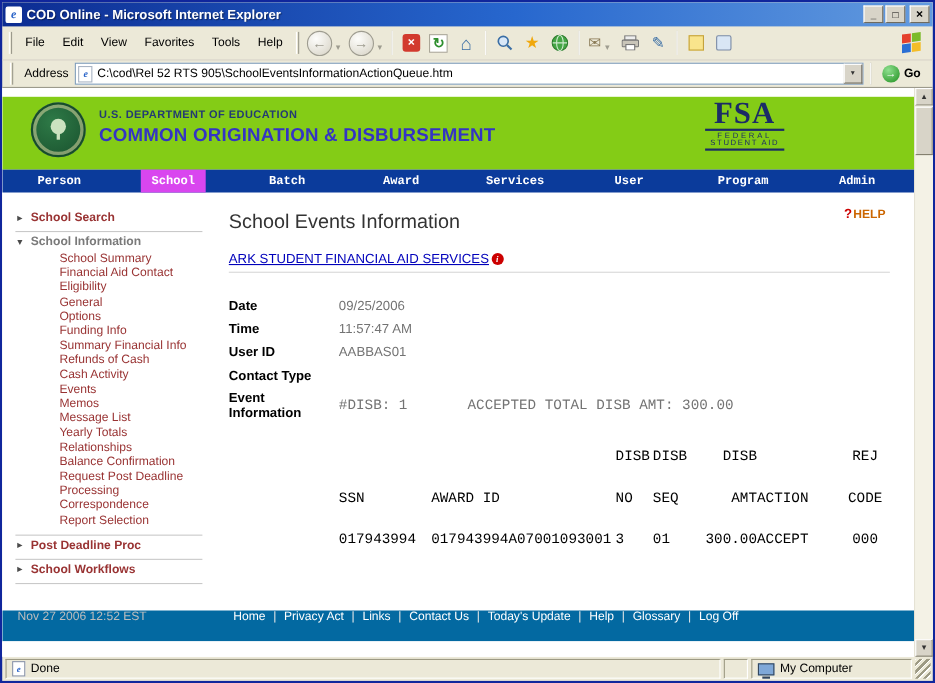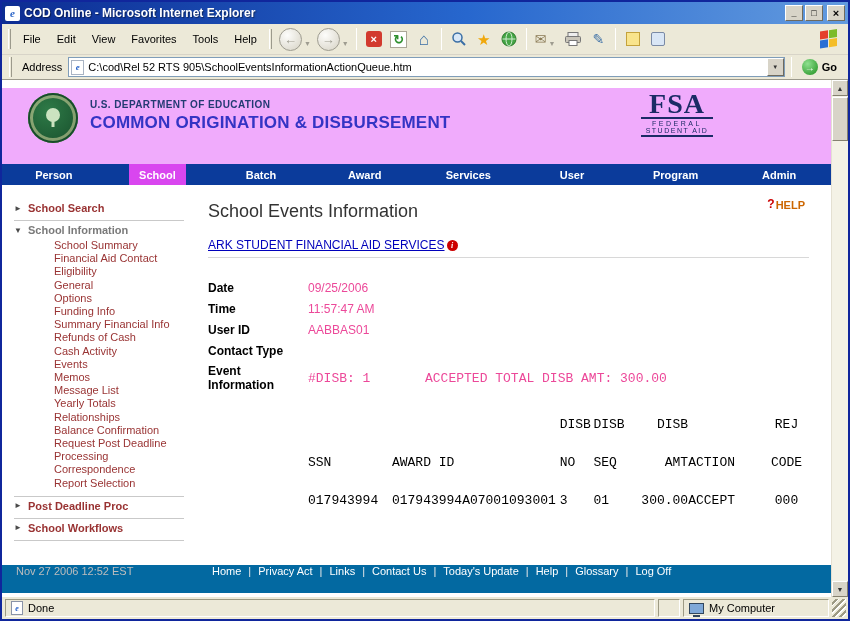--- a/index.html
+++ b/index.html
@@ -68,37 +68,37 @@
   .go-btn { display:flex; align-items:center; gap:4px; padding:0 8px 0 4px; font-size:11px; font-weight:bold; }
   .go-ico { width:16px; height:16px; border-radius:50%;
             background:radial-gradient(circle at 35% 30%,#8FE08F,#1E8E1E); color:#FFF; font-size:10px;
             font-weight:bold; display:flex; align-items:center; justify-content:center; }
 
   
   .viewport { flex:1; display:flex; min-height:0; background:#FFF; }
   .page { width:829px; background:#FFF; display:flex; flex-direction:column; overflow:hidden; }
   .topgap { height:8px; flex-shrink:0; }
 
-  .banner { height:76px; background:#f0abfc; position:relative; flex-shrink:0; }
+  .banner { height:66px; background:#84cc16; position:relative; flex-shrink:0; }
   .seal { position:absolute; left:26px; top:5px; width:50px; height:50px; border-radius:50%;
           background:radial-gradient(circle at 40% 35%,#2E7A47,#174D2B);
           box-shadow:inset 0 0 0 2px #174D2B, inset 0 0 0 5px rgba(235,225,170,.5);
           display:flex; align-items:center; justify-content:center; }
   .banner-text { position:absolute; left:88px; top:11px; }
   .dept { font-size:10px; font-weight:bold; color:#233B73; letter-spacing:.4px; }
   .site-title { font-size:17px; font-weight:bold; color:#3434C4; margin-top:3px; letter-spacing:.2px; }
   .fsa { position:absolute; right:118px; top:3px; width:72px; text-align:center; color:#1B2B66; }
   .fsa-big { font-family:"Liberation Serif",serif; font-size:28px; font-weight:bold; line-height:26px; letter-spacing:1px; }
   .fsa-sub { font-size:7px; letter-spacing:2.5px; border-top:2px solid #1B2B66; padding-top:1px; }
   .fsa-sub2 { font-size:7px; letter-spacing:1.5px; border-bottom:2px solid #1B2B66; padding-bottom:1px; }
 
   .navbar { height:21px; background:#0B3B9B; display:flex; flex-shrink:0; }
   .nav-tab { flex:1; display:flex; align-items:stretch; justify-content:center; color:#FFF;
              font-size:11px; font-weight:bold; }
-  .nav-tab .lab { display:flex; align-items:center; padding:0 10px; }
+  .nav-tab .lab { display:flex; align-items:center; padding:0 10px;font-family:Liberation Mono, monospace; }
   .nav-tab.active .lab { background:#d946ef; }
 
   .pagebody { height:380px; display:flex; flex-shrink:0; }
   .sidebar { width:198px; padding:14px 0 0 12px; flex-shrink:0; }
   .side-sec { padding:3px 0 6px; border-bottom:1px solid #C9C9C9; margin-right:16px; }
   .side-head { display:flex; align-items:center; gap:5px; font-size:11px; font-weight:bold; color:#993333; }
   .side-head .tri { font-size:8px; color:#4A4A4A; width:9px; flex-shrink:0;}
   .side-head.gray { color:#7A7A7A; }
   .side-items { margin:3px 0 0 40px; }
   .side-item { font-size:11px; line-height:13.2px; color:#993333; white-space:nowrap; }
@@ -110,21 +110,21 @@
   .page-title { font-size:18px; color:#333; margin-top:6px; }
   .school-row { margin-top:16px; display:flex; align-items:center; padding-bottom:5px;
                 border-bottom:1px solid #D8D8D8; }
   .school-link { font-size:12px; color:#0000BB; text-decoration:underline; }
   .info-ico { width:11px; height:11px; border-radius:50%; background:#CC0000; color:#FFF;
               font:italic bold 8px "Liberation Serif",serif; display:inline-flex; align-items:center;
               justify-content:center; margin-left:2px; flex-shrink:0;}
   .fields { margin-top:22px; }
   .frow { display:flex; align-items:center; margin-bottom:6px; min-height:15px;}
   .flabel { width:100px; flex-shrink:0; font-size:12px; font-weight:bold; color:#000; }
-  .fvalue { font-size:12px; color:#ec4899; }
+  .fvalue { font-size:12px; color:#737373; }
   .fvalue.mono { font-family:"Liberation Mono",monospace; font-size:13px; white-space:pre; }
 
   .evt-table { margin-left:100px; border-collapse:collapse; font-family:"Liberation Mono",monospace;
                font-size:13px; color:#000; }
   .evt-table td { vertical-align:bottom; padding:0; white-space:pre; }
   tr.ht td { height:34px; } tr.hb td { height:38px; } tr.dr td { height:38px; }
   .c0{width:85px;} .c1{width:168px;} .c2{width:34px;} .c3{width:40px;}
   .c4{width:56px; text-align:right;} .c5{width:78px; padding-left:10px;} .c6{width:46px; padding-left:6px;text-align:center;}
 
   .footer { height:28px; background:#0369a1; display:flex; align-items:flex-start; flex-shrink:0; }

